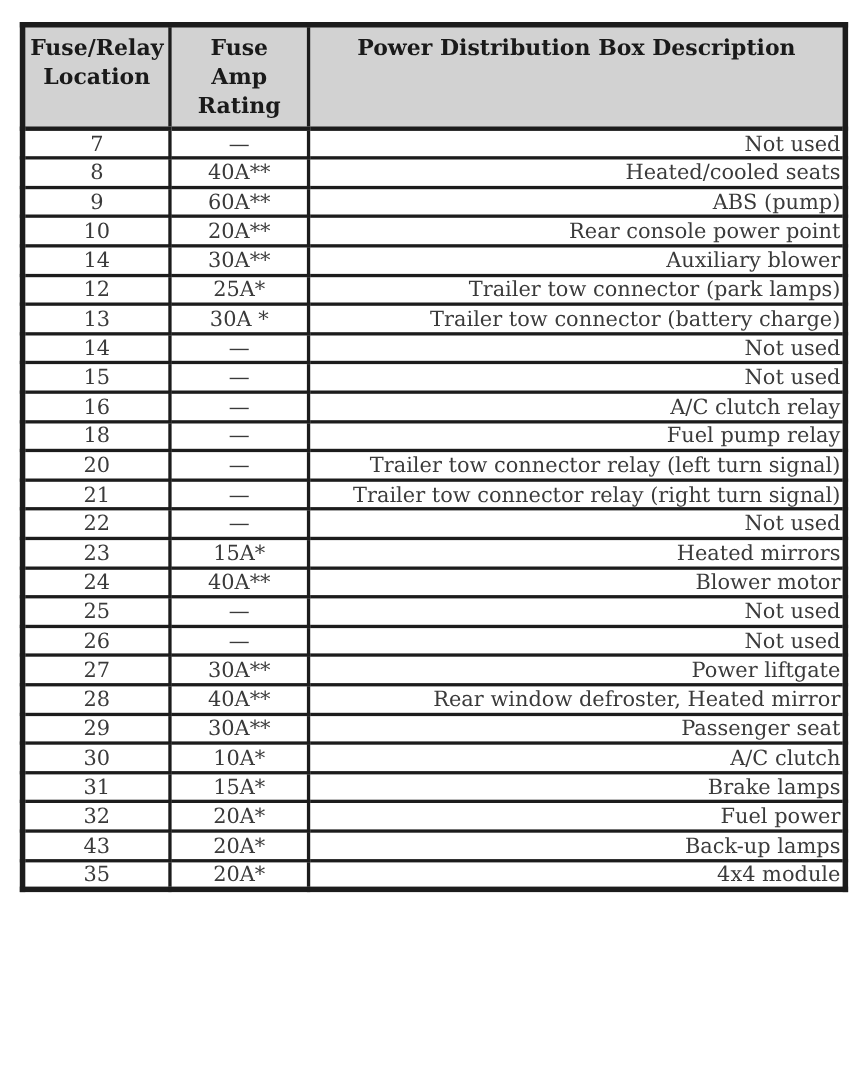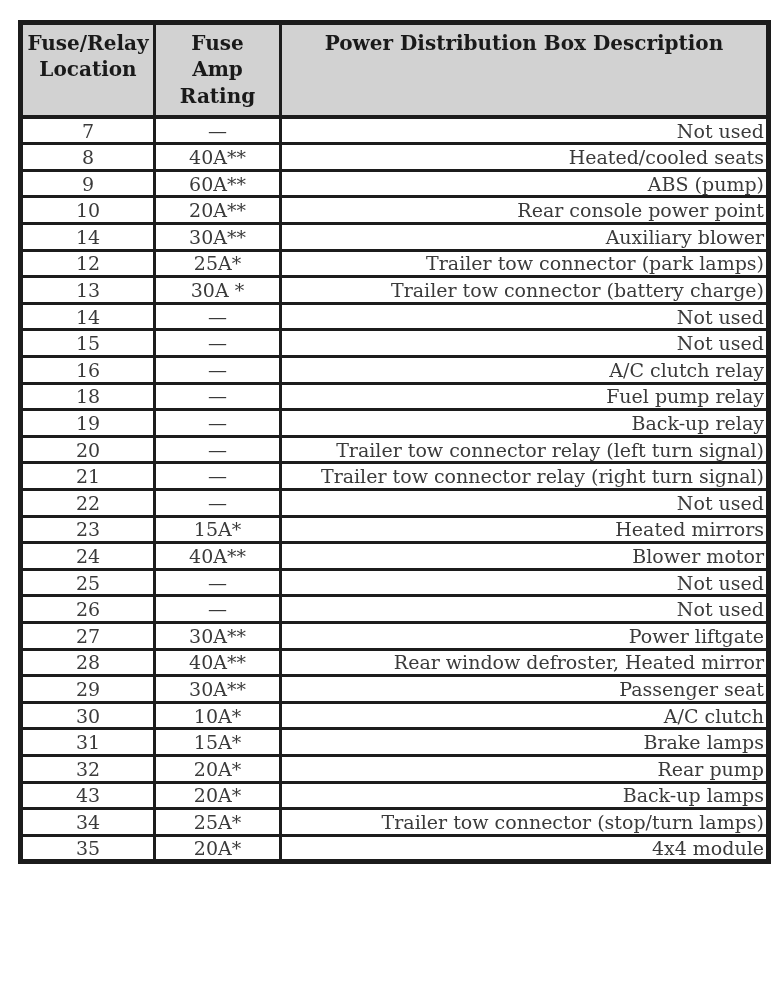--- a/index.html
+++ b/index.html
@@ -129,25 +129,20 @@
           <td class="cell-location">16</td>
           <td class="cell-rating">—</td>
           <td class="cell-desc">A/C clutch relay</td>
         </tr>
         <tr>
           <td class="cell-location">18</td>
           <td class="cell-rating">—</td>
           <td class="cell-desc">Fuel pump relay</td>
         </tr>
         <tr>
-          <td class="cell-location">19</td>
-          <td class="cell-rating">—</td>
-          <td class="cell-desc">Back-up relay</td>
-        </tr>
-        <tr>
           <td class="cell-location">20</td>
           <td class="cell-rating">—</td>
           <td class="cell-desc">Trailer tow connector relay (left turn signal)</td>
         </tr>
         <tr>
           <td class="cell-location">21</td>
           <td class="cell-rating">—</td>
           <td class="cell-desc">Trailer tow connector relay (right turn signal)</td>
         </tr>
         <tr>
@@ -196,31 +191,26 @@
           <td class="cell-desc">A/C clutch</td>
         </tr>
         <tr>
           <td class="cell-location">31</td>
           <td class="cell-rating">15A*</td>
           <td class="cell-desc">Brake lamps</td>
         </tr>
         <tr>
           <td class="cell-location">32</td>
           <td class="cell-rating">20A*</td>
-          <td class="cell-desc">Rear pump</td>
+          <td class="cell-desc">Fuel power</td>
         </tr>
         <tr>
           <td class="cell-location">43</td>
           <td class="cell-rating">20A*</td>
           <td class="cell-desc">Back-up lamps</td>
-        </tr>
-        <tr>
-          <td class="cell-location">34</td>
-          <td class="cell-rating">25A*</td>
-          <td class="cell-desc">Trailer tow connector (stop/turn lamps)</td>
         </tr>
         <tr>
           <td class="cell-location">35</td>
           <td class="cell-rating">20A*</td>
           <td class="cell-desc">4x4 module</td>
         </tr>
       </tbody>
   </table>
 </div>
 

